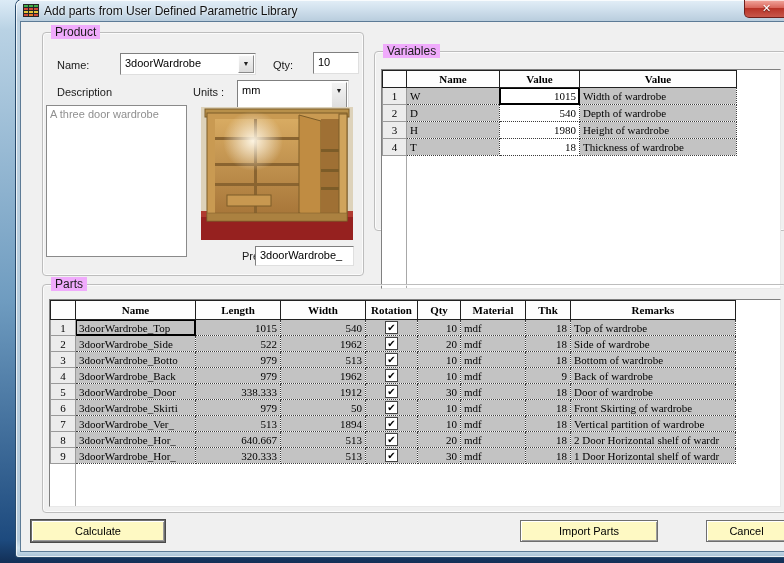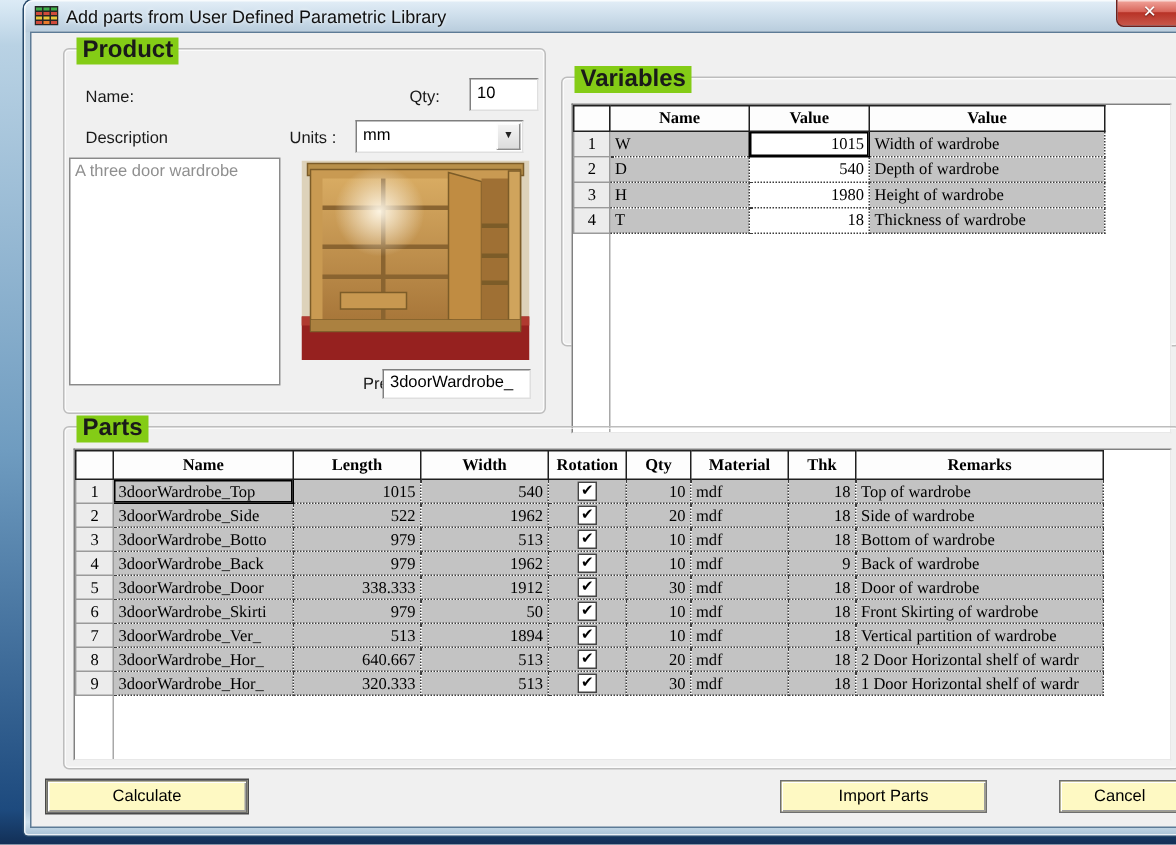--- a/index.html
+++ b/index.html
@@ -43,22 +43,22 @@
     position:absolute; left:4px; top:21px; width:776px; height:531px;
     background:#f0f0f0; border:1px solid #5d7b96;
   }
 
   
   .group {
     position:absolute; border:1px solid #bdbdbd; border-radius:4px;
     box-shadow:inset 0 0 0 1px rgba(255,255,255,.7);
   }
   .group > .legend {
-    position:absolute; top:-8px; left:8px; background:#84cc16;
-    padding:0 4px; font-size:16px; color:#1a1a1a;font-weight:bold;
+    position:absolute; top:-8px; left:8px; background:#f0abfc;
+    padding:0 4px; font-size:12px; color:#1a1a1a;
   }
 
   .lbl { position:absolute; font-size:11px; color:#1a1a1a; white-space:nowrap; }
 
   
   .field {
     position:absolute; background:#fff; font-size:11px; color:#000;
     border:1px solid; border-color:#7f7f7f #dfdfdf #dfdfdf #7f7f7f;
     padding:3px 4px 0 4px; white-space:nowrap; overflow:hidden;
   }
@@ -144,29 +144,33 @@
   <div class="close-btn">
     <span>✕</span>
   </div>
 
   <div class="client">
 
     <div class="group" style="left:21px; top:10px; width:322px; height:244px;">
       <span class="legend">Product</span>
 
       <span class="lbl" style="left:14px; top:26px;">Name:</span>
+      <div class="field combo" style="left:77px; top:20px; width:136px; height:22px;">
+        <span>3doorWardrobe</span>
+        <span class="drop">▼</span>
+      </div>
 
       <span class="lbl" style="left:230px; top:26px;">Qty:</span>
       <div class="field" style="left:270px; top:19px; width:46px; height:22px;">
         <span>10</span>
       </div>
 
       <span class="lbl" style="left:14px; top:53px;">Description</span>
       <span class="lbl" style="left:150px; top:53px;">Units :</span>
-      <div class="field combo" style="left:194px; top:47px; width:112px; height:22px;">
+      <div class="field combo" style="left:194px; top:47px; width:112px; height:33px;">
         <span>mm</span>
         <span class="drop">▼</span>
       </div>
 
       <div class="textarea" style="left:3px; top:72px; width:141px; height:152px;">
         <span>A three door wardrobe</span>
       </div>
 
       <svg style="position:absolute; left:158px; top:74px;" width="152" height="133" viewBox="0 0 152 133">
         <defs>

